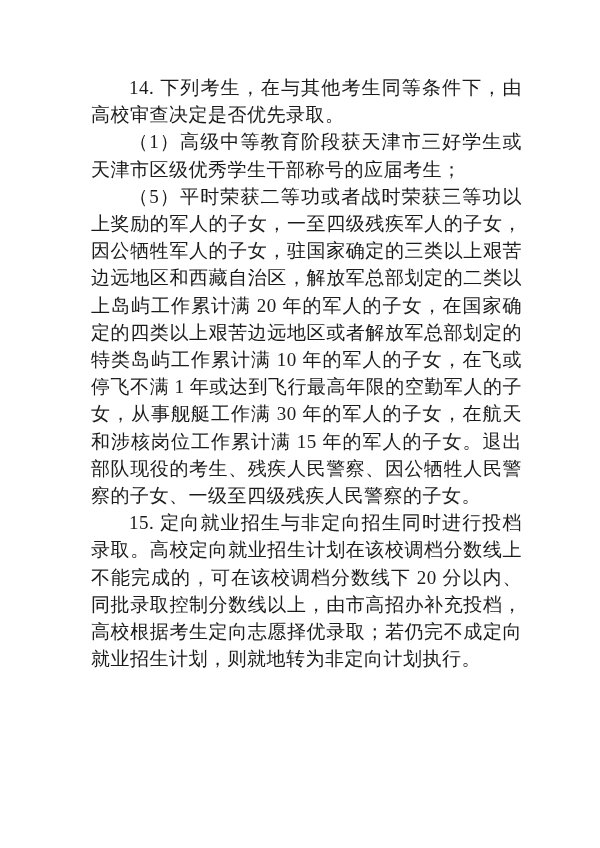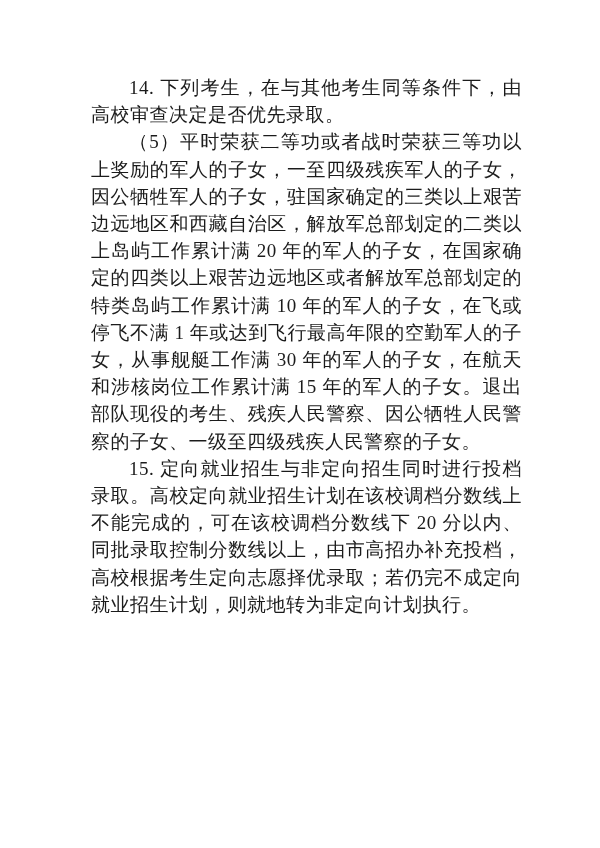--- a/index.html
+++ b/index.html
@@ -48,20 +48,21 @@
     font-family: "Liberation Sans", "DejaVu Sans", sans-serif;
     letter-spacing: 1px;
   }
 </style>
 </head>
 <body>
 
 <div class="page" style="background: rgb(255, 255, 255);">
   <div class="doc-body" style="color: rgb(27, 27, 27);">
     <p>14. 下列考生，在与其他考生同等条件下，由高校审查决定是否优先录取。</p>
+    <p>（1）高级中等教育阶段获天津市三好学生或天津市区级优秀学生干部称号的应届考生；</p>
     <p>（5）平时荣获二等功或者战时荣获三等功以上奖励的军人的子女，一至四级残疾军人的子女，因公牺牲军人的子女，驻国家确定的三类以上艰苦边远地区和西藏自治区，解放军总部划定的二类以上岛屿工作累计满 20 年的军人的子女，在国家确定的四类以上艰苦边远地区或者解放军总部划定的特类岛屿工作累计满 10 年的军人的子女，在飞或停飞不满 1 年或达到飞行最高年限的空勤军人的子女，从事舰艇工作满 30 年的军人的子女，在航天和涉核岗位工作累计满 15 年的军人的子女。退出部队现役的考生、残疾人民警察、因公牺牲人民警察的子女、一级至四级残疾人民警察的子女。</p>
     <p>15. 定向就业招生与非定向招生同时进行投档录取。高校定向就业招生计划在该校调档分数线上不能完成的，可在该校调档分数线下 20 分以内、同批录取控制分数线以上，由市高招办补充投档，高校根据考生定向志愿择优录取；若仍完不成定向就业招生计划，则就地转为非定向计划执行。</p>
 
   </div>
 
   <div class="page-number">-13-</div>
   <div class="watermark" style="color: #1d4ed8;">中国大学在线</div>
 </div>
 
 </body></html>

